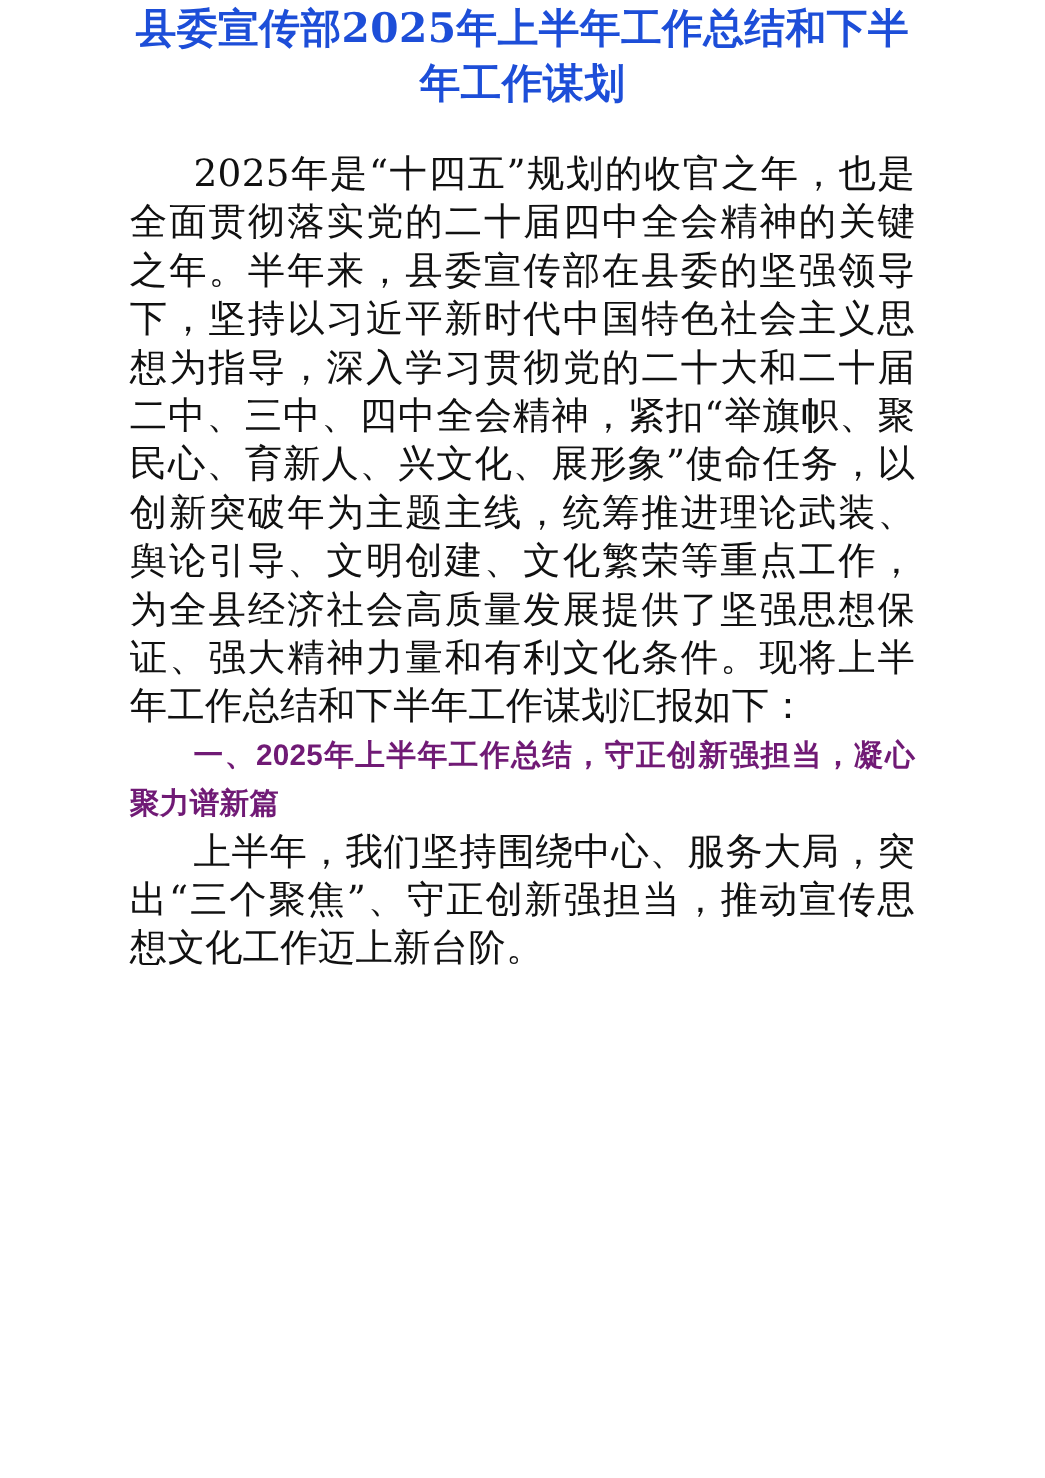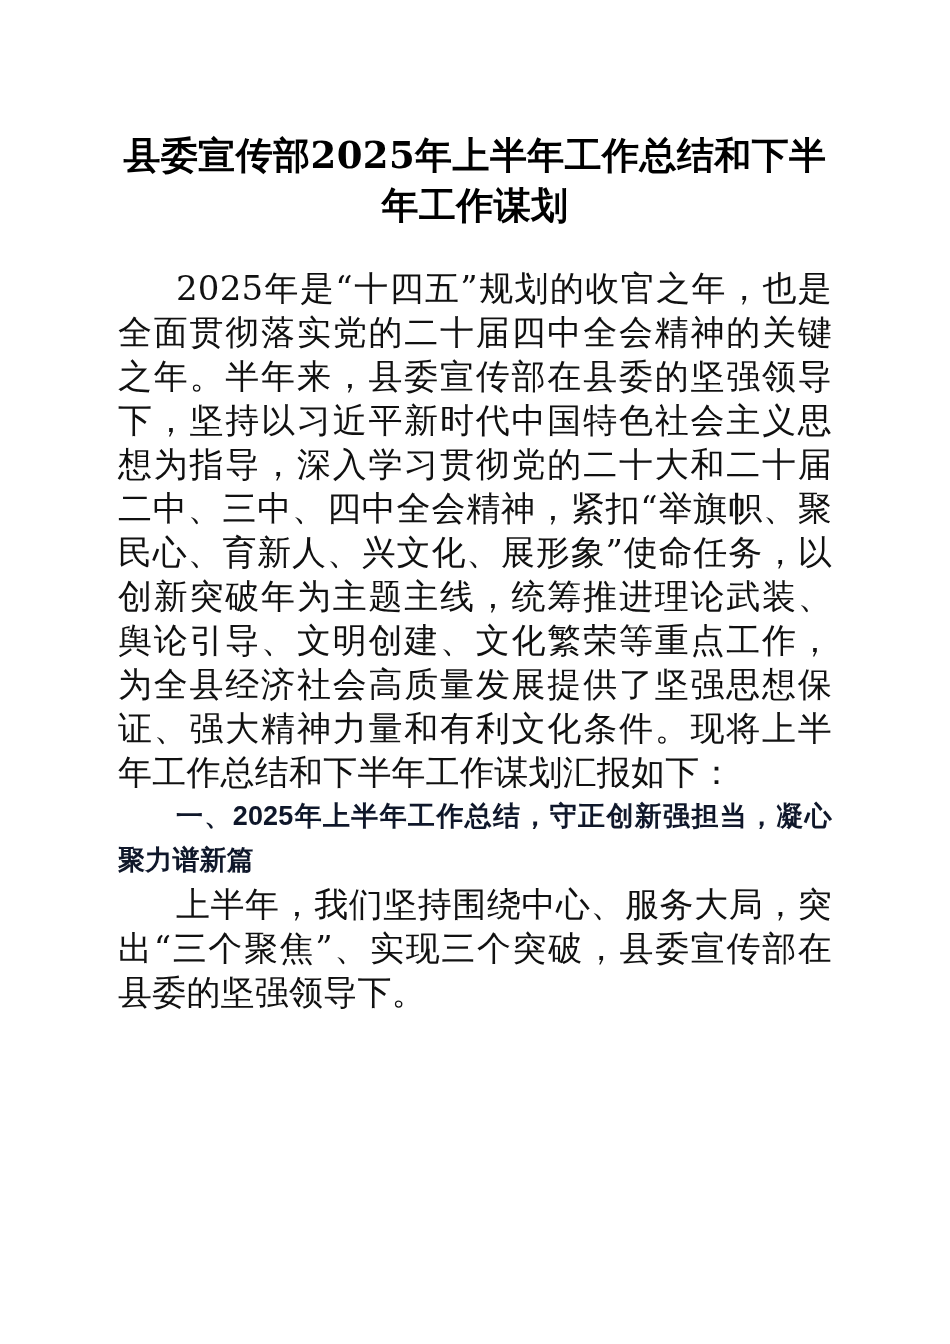--- a/index.html
+++ b/index.html
@@ -34,22 +34,21 @@
 
   
   .doc-title {
     font-family: "DejaVu Serif", "Liberation Serif", serif;
     font-weight: bold;
     font-size: 37px;
     line-height: 50px;
     text-align: center;
     letter-spacing: 0.4px;
     margin: 0;
-    padding-top: 130px;
-    color: #000000;
+    color: #1d4ed8;
   }
 
   
   .para {
     font-family: "DejaVu Serif", "Liberation Serif", serif;
     font-size: 34px;
     line-height: 44px;
     text-align: justify;
     text-align-last: left;
     text-indent: 58px;
@@ -67,21 +66,21 @@
   .heading-1 {
     font-family: "Liberation Sans", "DejaVu Sans", sans-serif;
     font-size: 27px;
     line-height: 44px;
     font-weight: bold;
     text-align: justify;
     text-align-last: left;
     text-indent: 58px;
     margin: 0;
     letter-spacing: 0.2px;
-    color: #0f172a;
+    color: #701a75;
   }
 
   
   .run-in-head {
     font-weight: bold;
     font-family: "DejaVu Serif", "Liberation Serif", serif;
   }
 
   
   .para, .heading-1, .doc-title {
@@ -96,17 +95,17 @@
   <div class="doc-body">
 
     <h1 class="doc-title">
       <span>县委宣传部2025年上半年工作总结和下半年</span><wbr><span>工作谋划</span>
     </h1>
 
     <p class="para first">2025年是“十四五”规划的收官之年，也是全面贯彻落实党的二十届四中全会精神的关键之年。半年来，县委宣传部在县委的坚强领导下，坚持以习近平新时代中国特色社会主义思想为指导，深入学习贯彻党的二十大和二十届二中、三中、四中全会精神，紧扣“举旗帜、聚民心、育新人、兴文化、展形象”使命任务，以创新突破年为主题主线，统筹推进理论武装、舆论引导、文明创建、文化繁荣等重点工作，为全县经济社会高质量发展提供了坚强思想保证、强大精神力量和有利文化条件。现将上半年工作总结和下半年工作谋划汇报如下：</p>
 
     <p class="heading-1">一、2025年上半年工作总结，守正创新强担当，凝心聚力谱新篇</p>
 
-    <p class="para">上半年，我们坚持围绕中心、服务大局，突出“三个聚焦”、实现三个突破，县委宣传部在县委的坚强领导下。</p>
+    <p class="para">上半年，我们坚持围绕中心、服务大局，突出“三个聚焦”、守正创新强担当，推动宣传思想文化工作迈上新台阶。</p>
 
 
   </div>
 </div>
 
 </body></html>

